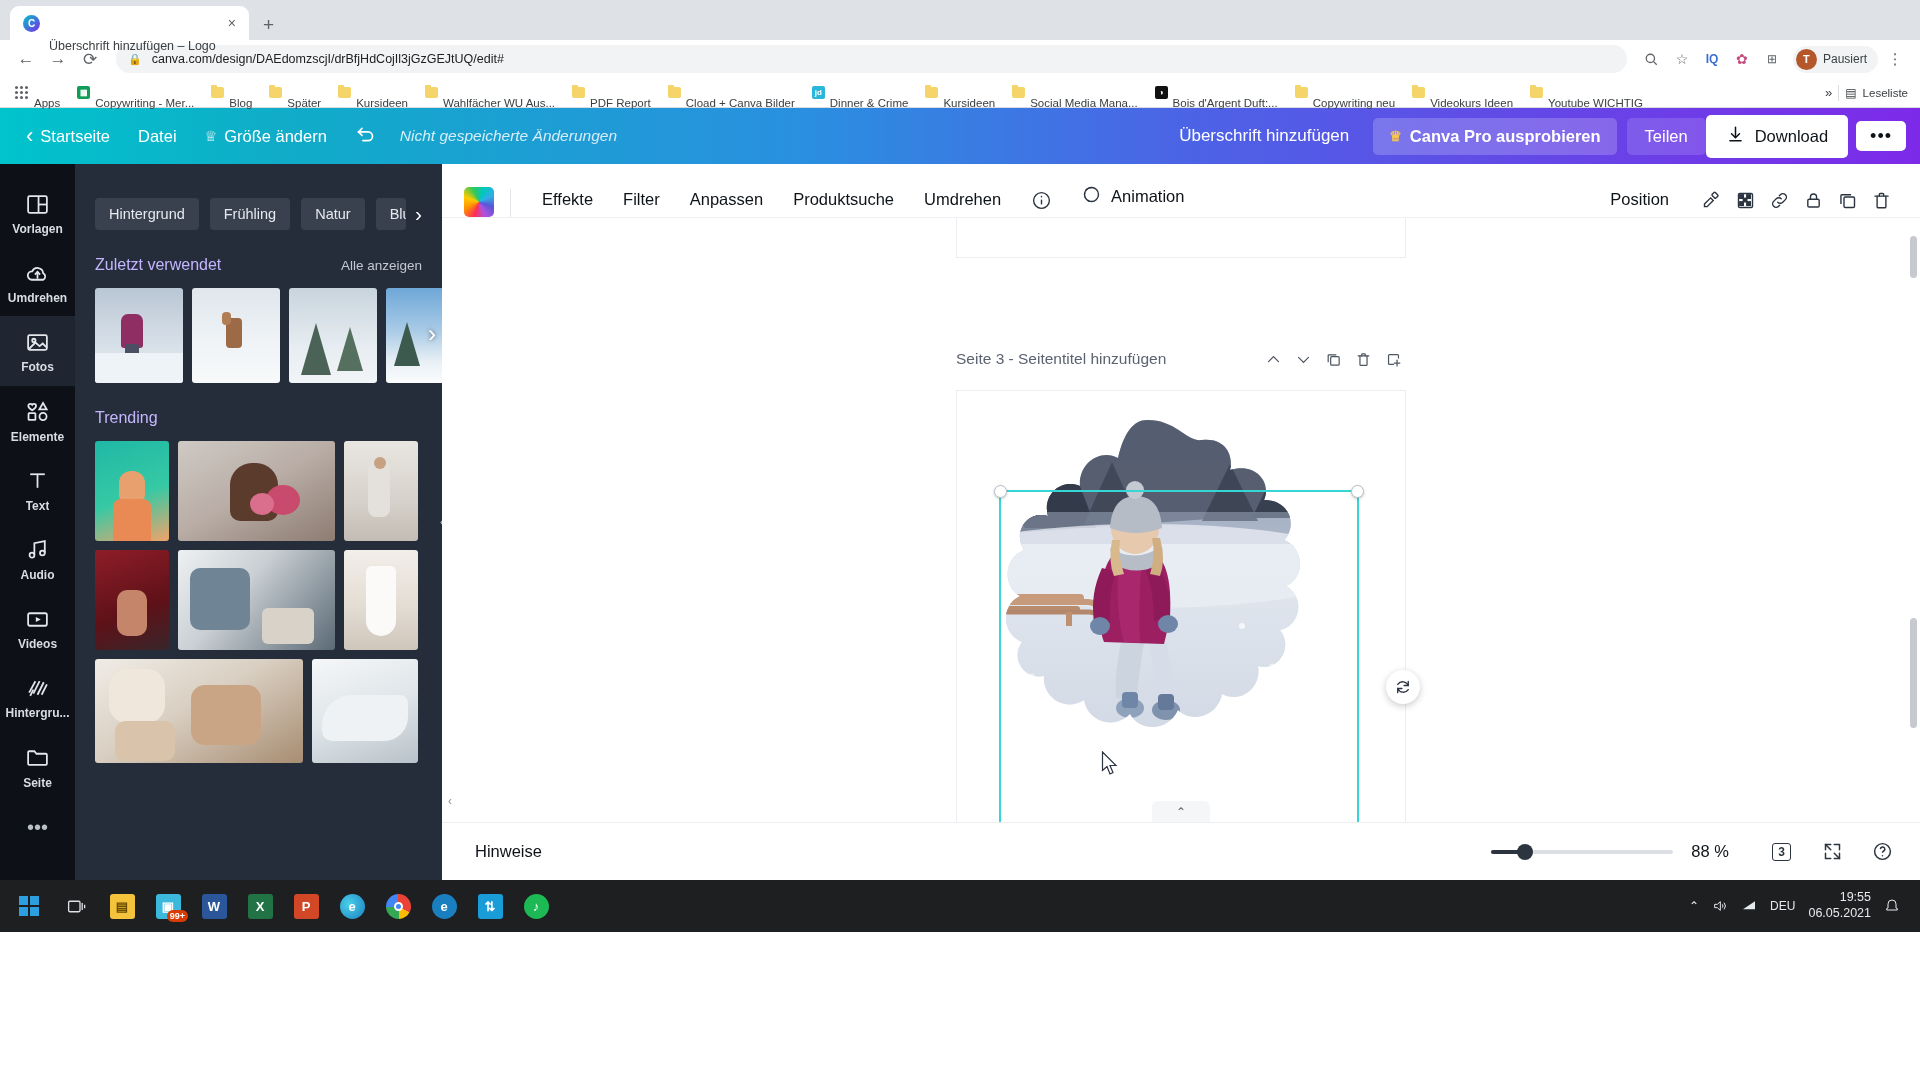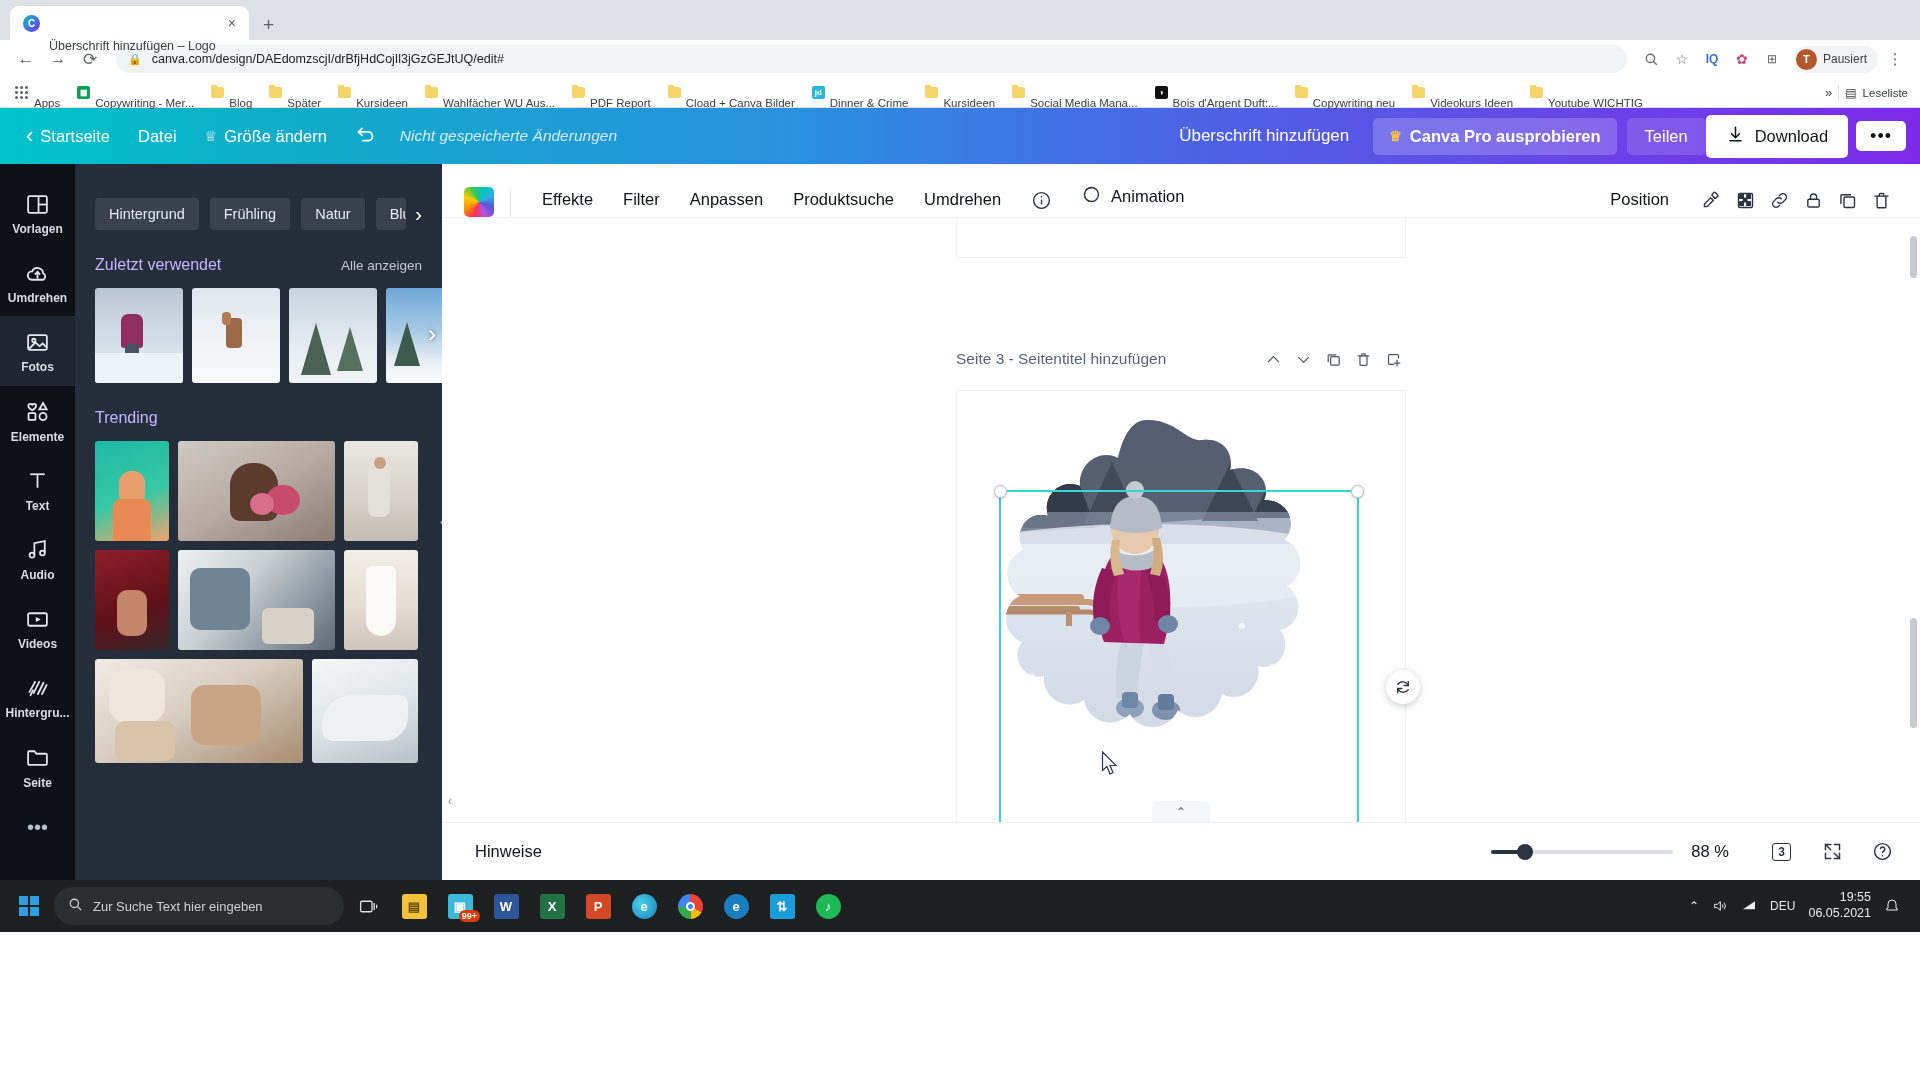--- a/index.html
+++ b/index.html
@@ -869,28 +869,20 @@
 
 <div class="taskbar">
   <div class="tb-start">
     <span class="win-logo">
         <i></i>
         <i></i>
         <i></i>
         <i></i>
       </span>
   </div>
-  <div class="tb-search">
-    <span>
-      <svg viewBox="0 0 20 20" width="15" height="15" fill="none" stroke="#cdd1d6" stroke-width="1.7">
-        <circle cx="8.5" cy="8.5" r="5.5"></circle>
-          <line x1="12.5" y1="12.5" x2="17" y2="17" stroke-linecap="round"></line>
-        </svg></span>
-    <span>Zur Suche Text hier eingeben</span>
-  </div>
   <div class="tb-item">
     <svg viewBox="0 0 24 24" width="21" height="21" fill="none" stroke="#dfe3e8" stroke-width="1.5">
       <rect x="3" y="6" width="13" height="12" rx="1.3"></rect>
         <line x1="18.5" y1="8" x2="18.5" y2="16"></line>
         <line x1="21.3" y1="10" x2="21.3" y2="14"></line>
       </svg>
   </div>
   <div class="tb-item">
     <span class="tb-sq" style="background:#f5c33b;color:#6a4c00;">▤</span>
   </div>

